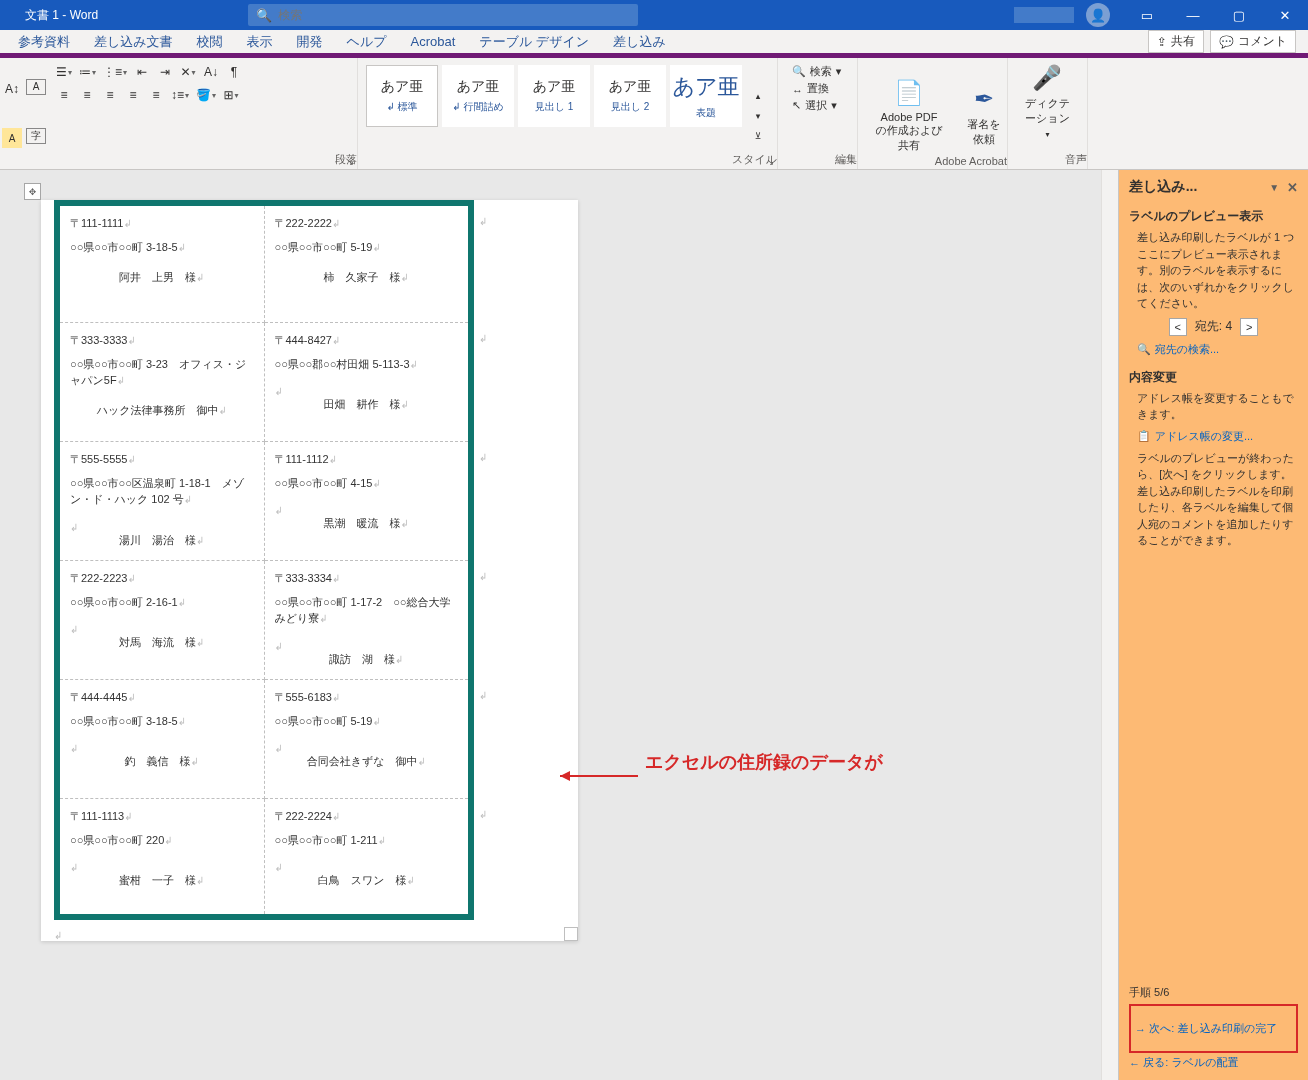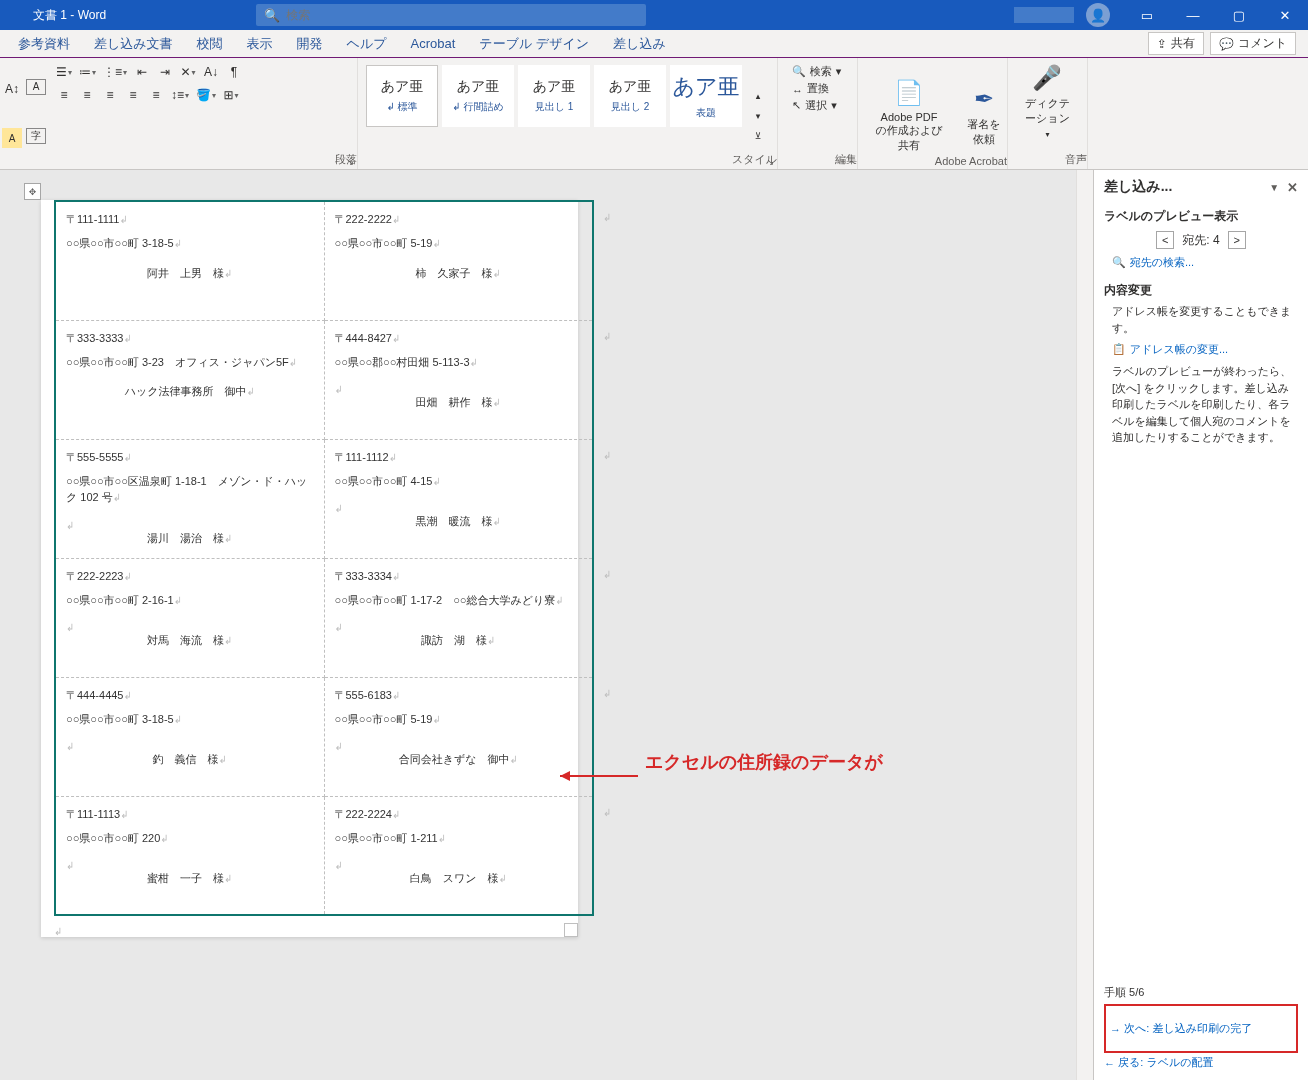--- a/index.html
+++ b/index.html
@@ -1,27 +1,27 @@
 <!DOCTYPE html>
 <html><head>
 <meta charset="utf-8">
 <style>
 *{margin:0;padding:0;box-sizing:border-box;font-family:"Yu Gothic UI","Meiryo",sans-serif}
 body{background:#e8e8e8;width:1308px;height:1080px;overflow:hidden;font-size:12px}
 .titlebar{height:30px;background:#185abd;display:flex;align-items:center;color:#fff;font-size:12px}
-.titlebar .left{padding-left:24px;display:flex;align-items:flex-end;gap:6px}
+.titlebar .left{padding-left:16px;display:flex;align-items:flex-end;gap:6px}
 .titlebar .title{margin-left:3px}
 .titlebar .searchbox{margin-left:150px;background:#437bc9;height:22px;width:390px;display:flex;align-items:center;padding:0 8px;gap:6px;border-radius:2px}
 .titlebar .searchbox span.icon{font-size:13px}
 .titlebar .searchbox input{background:transparent;border:none;color:#cfe0f4;font-size:12px;outline:none;width:100%}
 .titlebar .right{margin-left:auto;display:flex;align-items:center;gap:0;height:100%}
 .titlebar .right .blurred{width:60px;height:16px;background:#437bc9;margin-right:12px}
 .titlebar .right .avatar{width:24px;height:24px;border-radius:50%;background:#7b9fd3;display:flex;align-items:center;justify-content:center;margin-right:14px;font-size:13px}
 .titlebar .right .winbtn{width:46px;height:30px;display:flex;align-items:center;justify-content:center;font-size:13px}
-.tabs{height:28px;background:#f3f2f1;display:flex;align-items:center;padding:0 6px;border-bottom:1px solid #701a75;font-size:13px;position:relative}
+.tabs{height:28px;background:#f3f2f1;display:flex;align-items:center;padding:0 6px;border-bottom:5px solid #701a75;font-size:13px;position:relative}
 .tabs .tab{padding:0 12px;color:#2b579a;cursor:pointer}
 .tabs .rightbtns{margin-left:auto;display:flex;gap:6px;padding-right:6px}
 .tabs .rightbtns .btn{border:1px solid #c8c6c4;background:#fff;padding:2px 8px;display:flex;align-items:center;gap:4px;font-size:12px;color:#323130}
 .ribbon{height:112px;background:#f3f2f1;border-bottom:1px solid #c8c6c4;display:flex;font-size:11px;color:#323130}
 .ribbon .group{border-right:1px solid #e1dfdd;padding:4px 6px 0 6px;display:flex;flex-direction:column;position:relative}
 .ribbon .group .label{position:absolute;bottom:2px;left:0;right:0;text-align:right;font-size:11px;color:#605e5c}
 .ribbon .group .corner{position:absolute;bottom:2px;right:3px;font-size:9px;color:#605e5c}
 .ribbon .btnrow{display:flex;gap:3px;margin-bottom:3px}
 .ribbon .ibtn{min-width:20px;height:20px;display:flex;align-items:center;justify-content:center;border:none;background:transparent;font-size:12px;color:#323130;padding:0 2px}
 .ribbon .ibtn.sq{width:20px}
@@ -32,31 +32,31 @@
 .stylebox .name{font-size:10px;color:#2b579a}
 .stylebox.big .preview{font-size:22px;color:#2b579a;font-family:"Yu Mincho",serif}
 .editgroup{display:flex;flex-direction:column;gap:2px;padding:2px 8px}
 .editgroup .erow{display:flex;align-items:center;gap:4px;font-size:11px;color:#323130}
 .bigbtn{display:flex;flex-direction:column;align-items:center;justify-content:center;gap:4px;padding:2px 10px;font-size:11px;color:#323130;text-align:center}
 .bigbtn .icon{font-size:24px;color:#2b579a}
 .main{display:flex;height:calc(1080px - 30px - 28px - 112px)}
 .docarea{flex:1;background:#e8e8e8;overflow:auto;position:relative}
 .page{background:#fff;width:537px;margin:30px 0 0 41px;box-shadow:0 1px 4px rgba(0,0,0,0.15);position:relative}
 .movehandle{position:absolute;top:-17px;left:-17px;width:17px;height:17px;border:1px solid #a6a6a6;background:#fff;display:flex;align-items:center;justify-content:center;font-size:9px;color:#666}
-.labeltable{border:2px solid #0f766e;width:540px;margin:8px 0 10px 13px;border-collapse:collapse}
+.labeltable{border:6px solid #0f766e;width:420px;margin:8px 0 10px 13px;border-collapse:collapse}
 .labeltable td{border:1px dashed #bfbfbf;width:240px;vertical-align:top;padding:10px 10px 8px 10px;height:119px}
 .labeltable td .post{font-size:11px;color:#333;margin-bottom:8px}
 .labeltable td .addr{font-size:11px;color:#333;margin-bottom:14px;line-height:1.5}
 .labeltable td .name{font-size:11px;color:#333;text-align:center}
 .enter{color:#bfbfbf;font-size:10px}
 .tablemark{position:absolute;right:-21px;width:10px;font-size:10px;color:#bfbfbf}
 .annotation{position:absolute;left:645px;top:580px;color:#d62828;font-size:18px;font-weight:bold;text-align:center;line-height:1.4}
 .arrow{position:absolute;left:560px;top:598px;color:#d62828;font-size:16px}
 .arrow svg{display:block}
-.sidepane{width:215px;background:#ffffff;border-left:1px solid #c8c6c4;display:flex;flex-direction:column;font-size:12px;color:#323130}
+.sidepane{width:190px;background:#fdba74;border-left:1px solid #c8c6c4;display:flex;flex-direction:column;font-size:12px;color:#323130}
 .sidepane .header{display:flex;align-items:center;padding:8px 10px;font-size:14px;color:#323130;font-weight:600}
 .sidepane .header .drop{margin-left:auto;font-size:10px;color:#605e5c;margin-right:8px}
 .sidepane .header .close{font-size:13px;color:#605e5c}
 .sidepane .section{padding:4px 10px 8px 10px}
 .sidepane .sectitle{font-weight:bold;margin-bottom:4px;font-size:12px}
 .sidepane .body{font-size:11px;line-height:1.5;padding-left:8px}
 .sidepane .navrow{display:flex;align-items:center;justify-content:center;gap:8px;margin-top:6px}
 .sidepane .navbtn{border:1px solid #a6a6a6;background:#fff;width:18px;height:18px;display:flex;align-items:center;justify-content:center;font-size:11px}
 .sidepane .link{color:#0563c1;font-size:11px;display:flex;align-items:center;gap:4px;margin-top:6px;padding-left:8px}
 .sidepane .footer{margin-top:auto;padding:6px 10px 10px 10px;font-size:11px}
@@ -325,20 +325,21 @@
   </div>
   <div class="scroll"></div>
   <div class="sidepane">
     <div class="header">
       <span>差し込み...</span>
       <span class="drop">▼</span>
       <span class="close">✕</span>
     </div>
     <div class="section">
       <div class="sectitle">ラベルのプレビュー表示</div>
+      <div class="body">差し込み印刷したラベルが 1 つここにプレビュー表示されます。別のラベルを表示するには、次のいずれかをクリックしてください。</div>
       <div class="navrow">
         <div class="navbtn">&lt;</div>
         <span>宛先: 4</span>
         <div class="navbtn">&gt;</div>
       </div>
       <div class="link">
           <span>🔍</span>
           <span>宛先の検索...</span>
         </div>
     </div>

